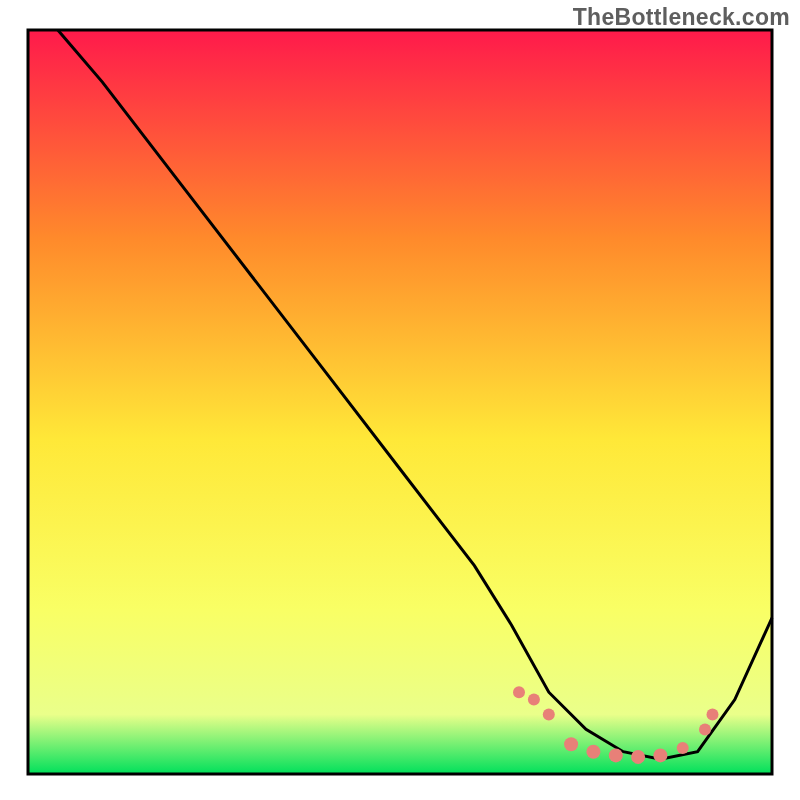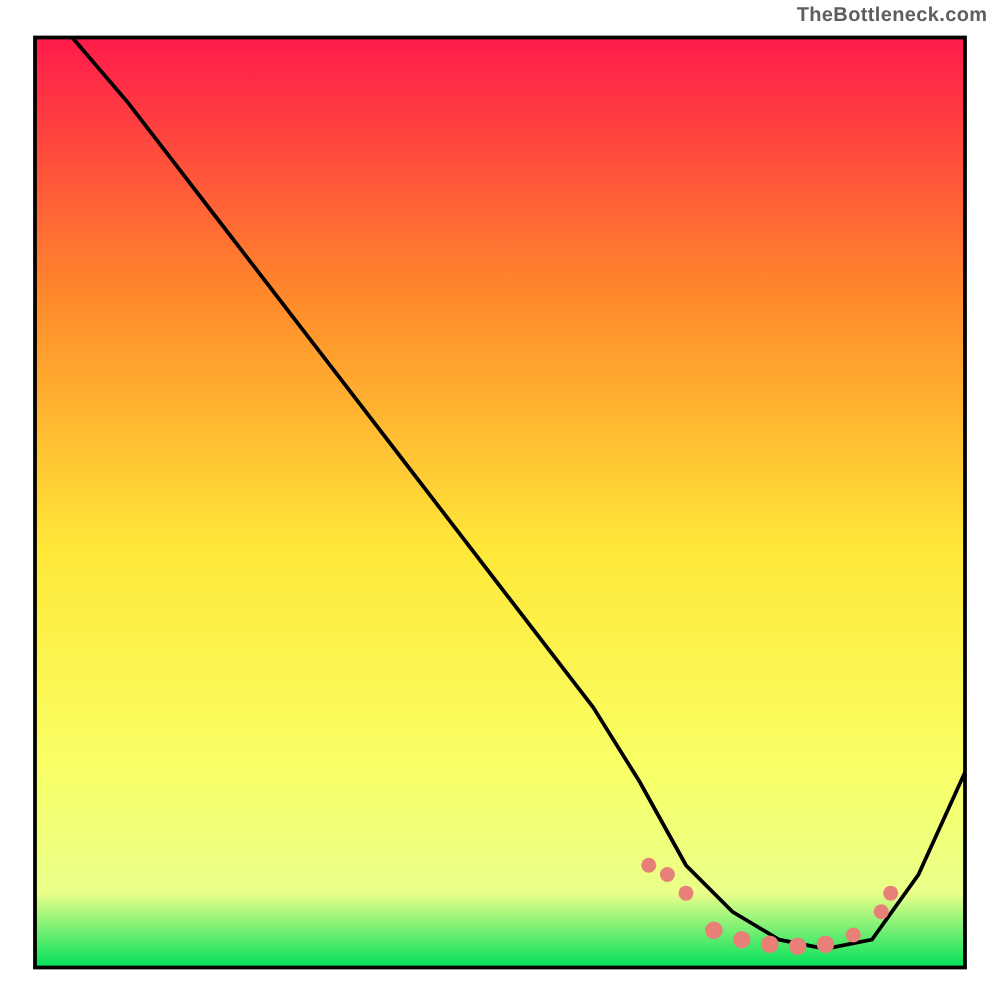--- a/index.html
+++ b/index.html
@@ -12,21 +12,21 @@
   }
   .container {
     position: relative;
     width: 800px;
     height: 800px;
   }
   .watermark {
     position: absolute;
     top: 4px;
     right: 10px;
-    font-size: 16px;
+    font-size: 23px;
     font-weight: bold;
     color: #5e5e5e;
     letter-spacing: 0.3px;
   }
   svg {
     display: block;
   }
 </style>
 </head>
 <body>

